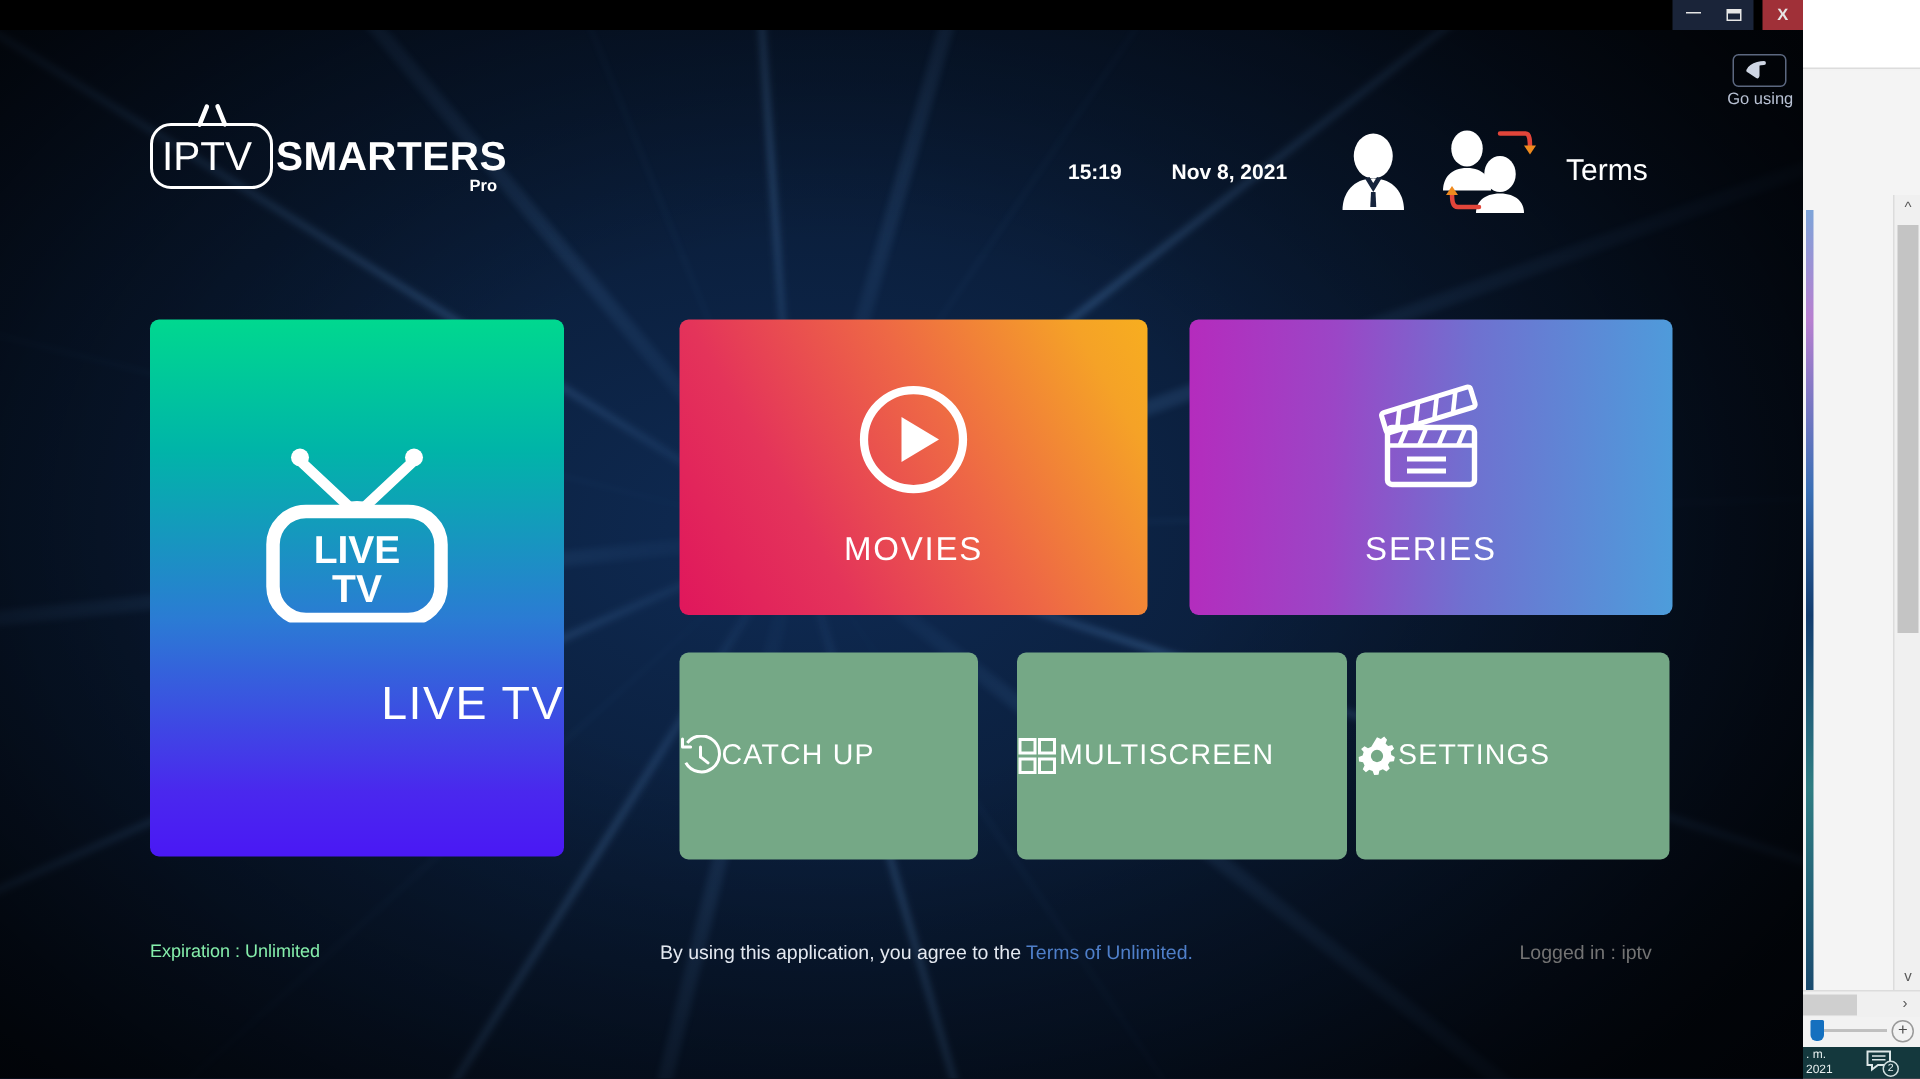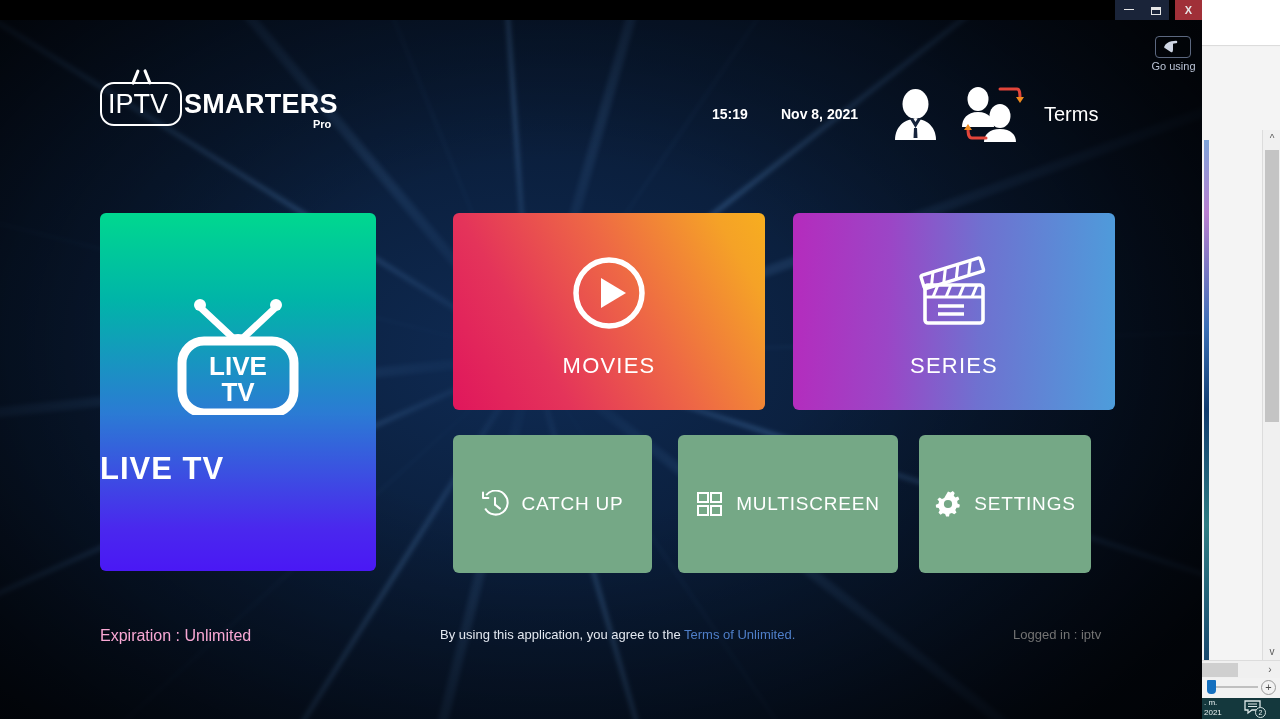--- a/index.html
+++ b/index.html
@@ -226,54 +226,54 @@
 
   
   .tile { position: absolute; border-radius: 6px; overflow: hidden; }
   .tile-livetv {
     left: 100px; top: 213px; width: 276px; height: 358px;
     background: linear-gradient(180deg, #00d88f 0%, #00b5a8 24%, #2b7bd4 56%, #4a28ee 88%, #4a18f5 100%);
   }
   .livetv-icon { position: absolute; left: 50%; top: 82px; width: 136px; margin-left: -68px; height: 120px; }
   .livetv-label {
     position: absolute; left: 0; top: 238px; width: 100%;
-    text-align: left; color: #fff; font-size: 31px; font-weight: bold; letter-spacing: 1px;
+    text-align: right; color: #fff; font-size: 31px; font-weight: normal; letter-spacing: 1px;
   }
 
   .tile-movies {
     left: 453px; top: 213px; width: 312px; height: 197px;
     background: linear-gradient(60deg, #e0165c 0%, #e4345a 28%, #ee6845 58%, #f5a227 88%, #f7ae1f 100%);
   }
   .tile-series {
     left: 793px; top: 213px; width: 322px; height: 197px;
     background: linear-gradient(92deg, #b52bbd 0%, #9b46c6 30%, #6f71d0 58%, #4d9ddb 100%);
   }
   .tile-icon-lg { position: absolute; left: 50%; top: 42px; margin-left: -38px; width: 76px; height: 76px; }
   .tile-label-lg {
     position: absolute; left: 0; top: 140px; width: 100%;
     text-align: center; color: #fff; font-size: 22px; font-weight: 400; letter-spacing: 1.2px;
   }
 
   .tile-small { background: #75a886; height: 138px; top: 435px; }
   .tile-catchup { left: 453px; width: 199px; }
   .tile-multiscreen { left: 678px; width: 220px; }
-  .tile-settings { left: 904px; width: 172px; margin-left: 15px; }
+  .tile-settings { left: 904px; width: 209px; }
   .tile-small-inner {
     position: absolute; left: 0; top: 0; width: 100%; height: 100%;
-    display: flex; align-items: center; justify-content: center; gap: 12px;
+    display: flex; align-items: center; 
   }
   .tile-small-label {
     color: #fff; font-size: 19px; font-weight: 400; letter-spacing: .8px;
   }
   .small-icon { width: 28px; height: 28px; flex: 0 0 auto; }
 
   
   .footer-left {
     position: absolute; left: 100px; top: 627px;
-    color: #f9a8d4; font-size: 16px;
+    color: #86efac; font-size: 12px;
   }
   .footer-center {
     position: absolute; left: 440px; top: 627px;
     color: #e3e8f0; font-size: 13px;
   }
   .footer-link { color: #4f7fc9; }
   .footer-right {
     position: absolute; left: 1013px; top: 627px;
     color: #737373; font-size: 13px;
   }

